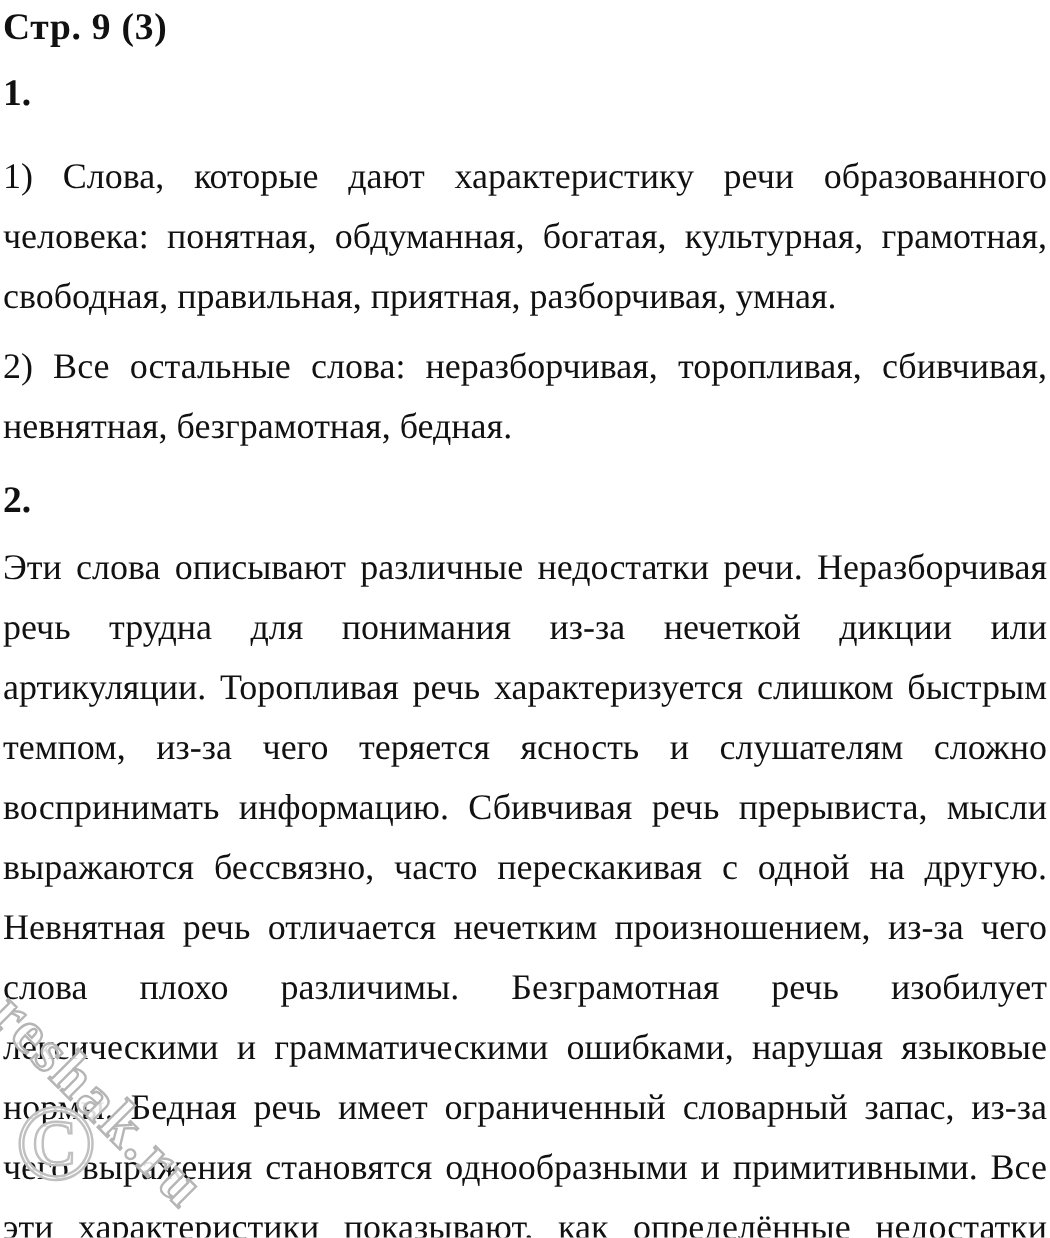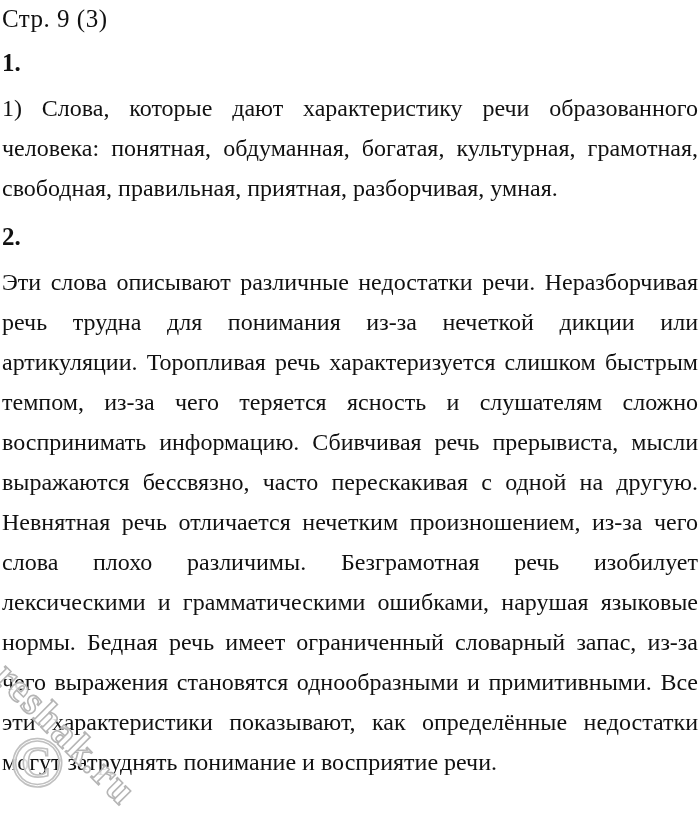--- a/index.html
+++ b/index.html
@@ -20,42 +20,42 @@
     position: relative;
     z-index: 1;
   }
   .header-row {
     display: flex;
     justify-content: space-between;
     align-items: baseline;
     line-height: 30px;
   }
   .page-label {
-    font-weight: normal;
+    font-weight: bold;
     font-size: 25px;
     letter-spacing: 0.5px;
   }
   .copyright-label {
     font-size: 24px;
     padding-right: 2px;
   }
   .section-number {
     font-weight: bold;
     font-size: 25px;
     line-height: 30px;
     margin: 14px 0 0 0;
   }
   p.body-par {
     font-size: 24px;
     line-height: 40px;
     margin: 0;
     text-align: justify;
     text-justify: inter-word;
   }
-  p.par-first { margin-top: 10px; }
+  p.par-first { margin-top: 20px; }
   p.par-next  { margin-top: 7px;  }
   p.par-long  { margin-top: 10px; }
 
   
   .watermark {
     position: absolute;
     left: 0;
     top: 0;
     width: 700px;
     height: 825px;
@@ -92,20 +92,21 @@
 
 <div class="page">
 
   <div class="header-row">
     <span class="page-label">Стр. 9 (3)</span>
   </div>
 
   <div class="section">
     <div class="section-number">1.</div>
     <p class="body-par par-first">1) Слова, которые дают характеристику речи образованного человека: понятная, обдуманная, богатая, культурная, грамотная, свободная, правильная, приятная, разборчивая, умная.</p>
+    <p class="body-par par-next">2) Все остальные слова: неразборчивая, торопливая, сбивчивая, невнятная, безграмотная, бедная.</p>
   </div>
 
   <div class="section">
     <div class="section-number">2.</div>
     <p class="body-par par-long">Эти слова описывают различные недостатки речи. Неразборчивая речь трудна для понимания из-за нечеткой дикции или артикуляции. Торопливая речь характеризуется слишком быстрым темпом, из-за чего теряется ясность и слушателям сложно воспринимать информацию. Сбивчивая речь прерывиста, мысли выражаются бессвязно, часто перескакивая с одной на другую. Невнятная речь отличается нечетким произношением, из-за чего слова плохо различимы. Безграмотная речь изобилует лексическими и грамматическими ошибками, нарушая языковые нормы. Бедная речь имеет ограниченный словарный запас, из-за чего выражения становятся однообразными и примитивными. Все эти характеристики показывают, как определённые недостатки могут затруднять понимание и восприятие речи.</p>
   </div>
 
 </div>
 
 <div class="watermark">

